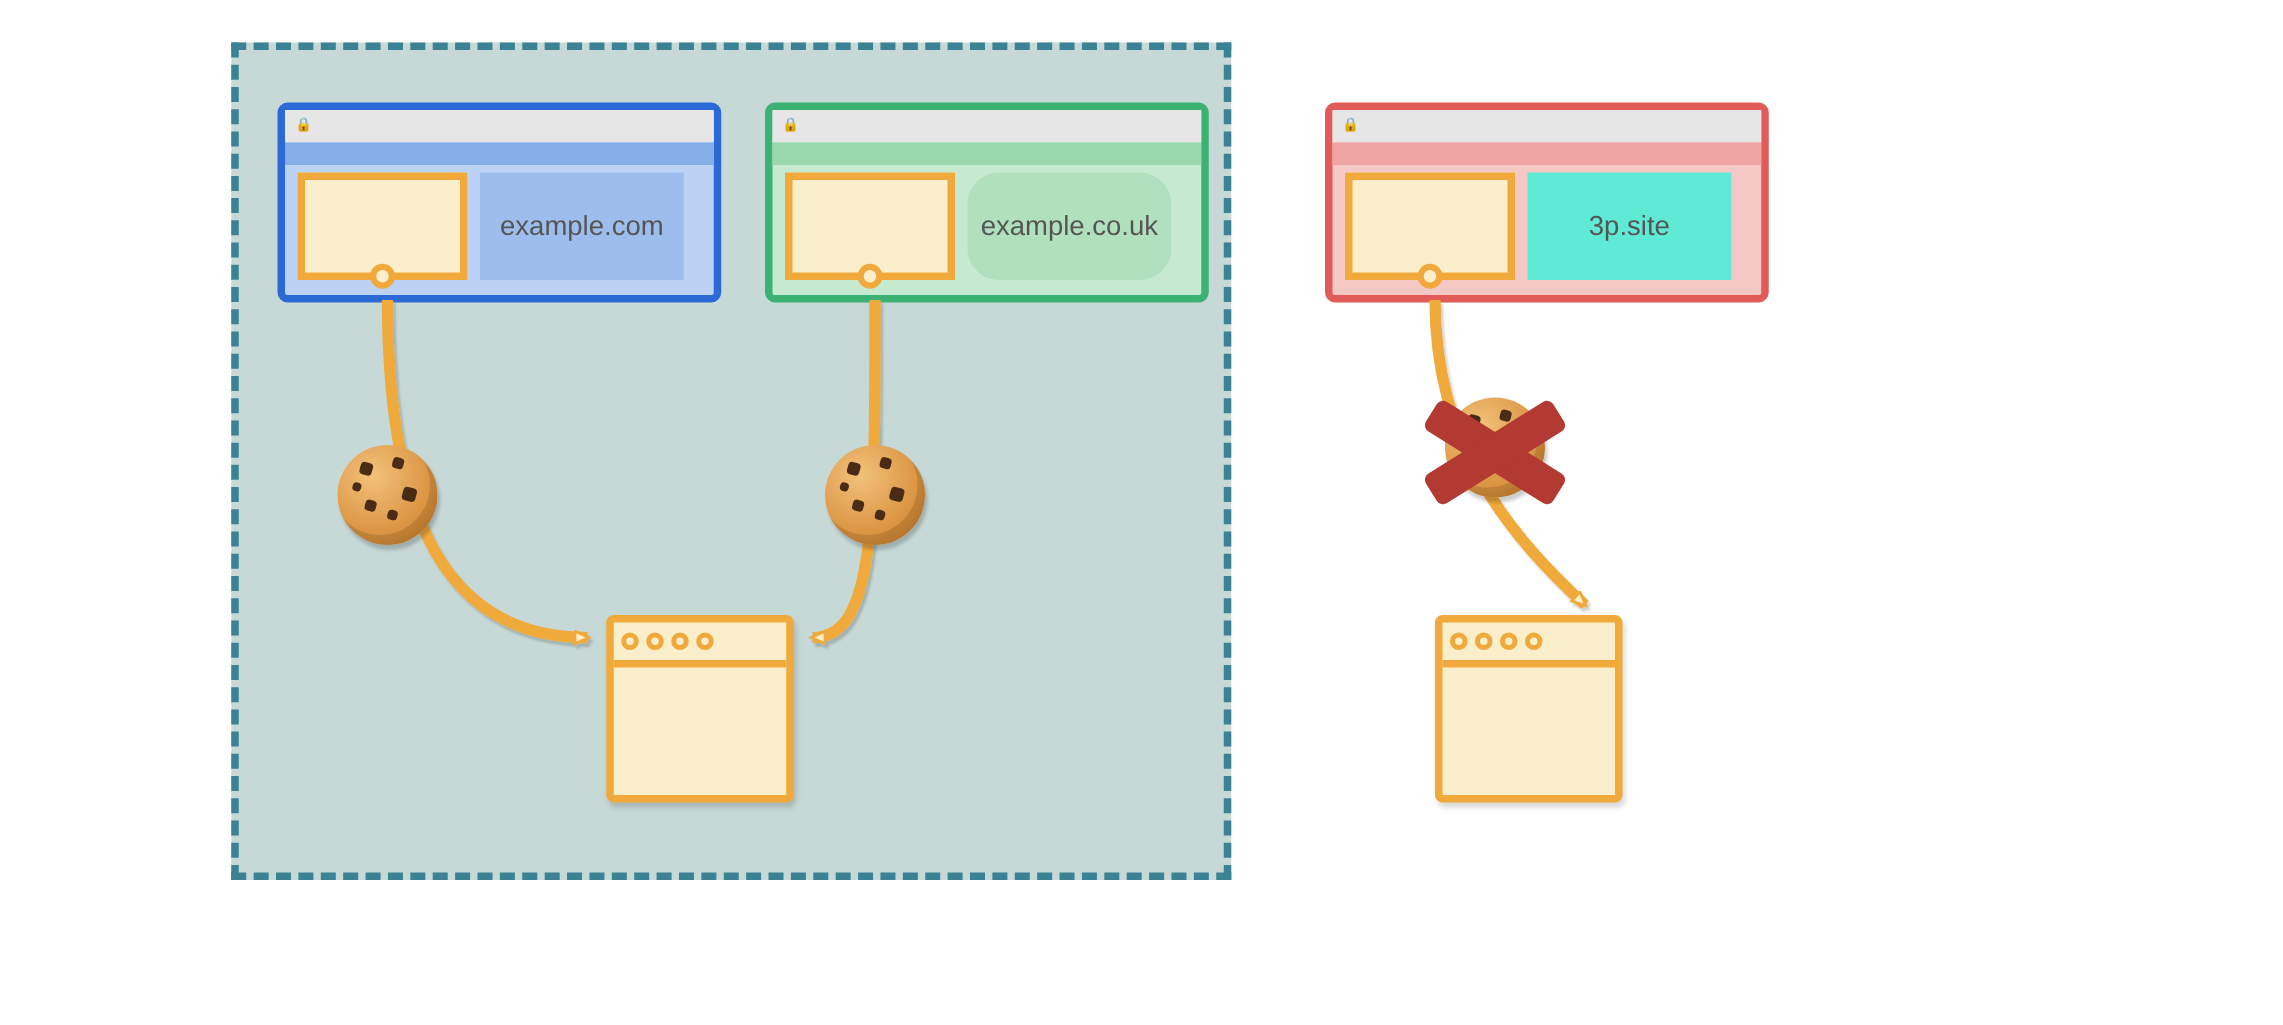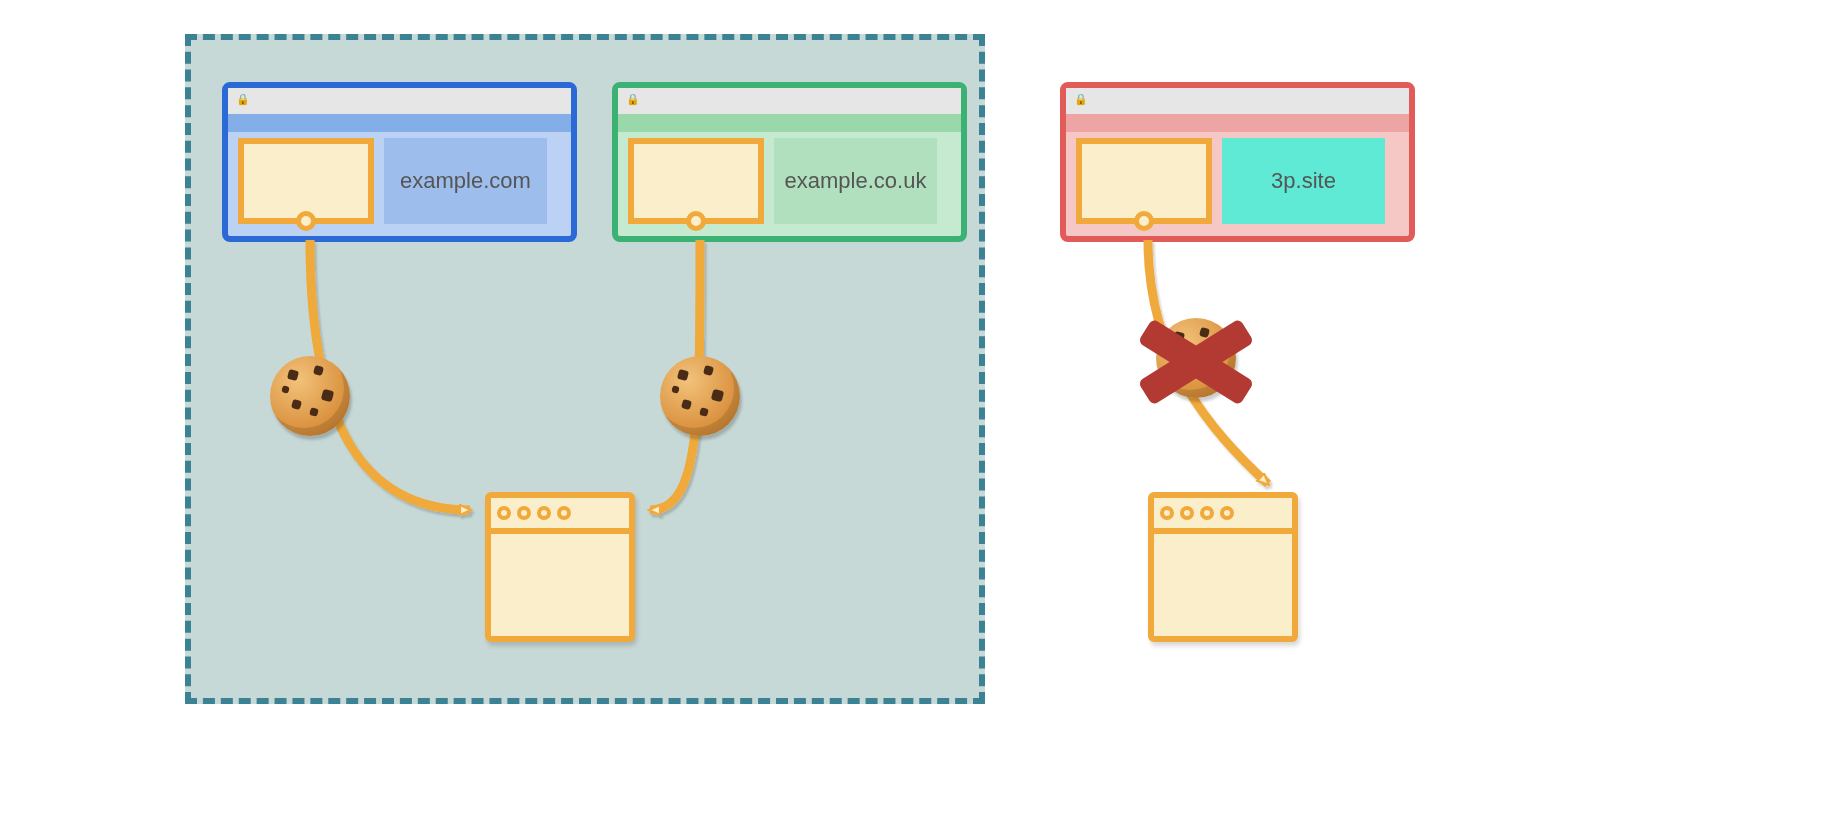--- a/index.html
+++ b/index.html
@@ -83,21 +83,21 @@
     transform: translateX(-50%);
     box-sizing: border-box;
   }
 
   
   .blue  { border-color:#2b6ad6; background:#bcd2f4; }
   .blue  .toolbar { background:#84aee8; }
   .blue  .right   { background:#9dbeed; }
   .green { border-color:#3bb273; background:#c6eacf; }
   .green .toolbar { background:#9ad8ac; }
-  .green .right   { background:#b0e0bd; }
+  .green .right   { background:#b0e0bd;border-radius:25px; }
   .red   { border-color:#e15b58; background:#f5c8c6; }
   .red   .toolbar { background:#eea4a2; }
   .red   .right   { background:#5eead4; }
 
   
   .target {
     position: absolute;
     width: 150px;
     height: 150px;
     background: #fbeeca;

